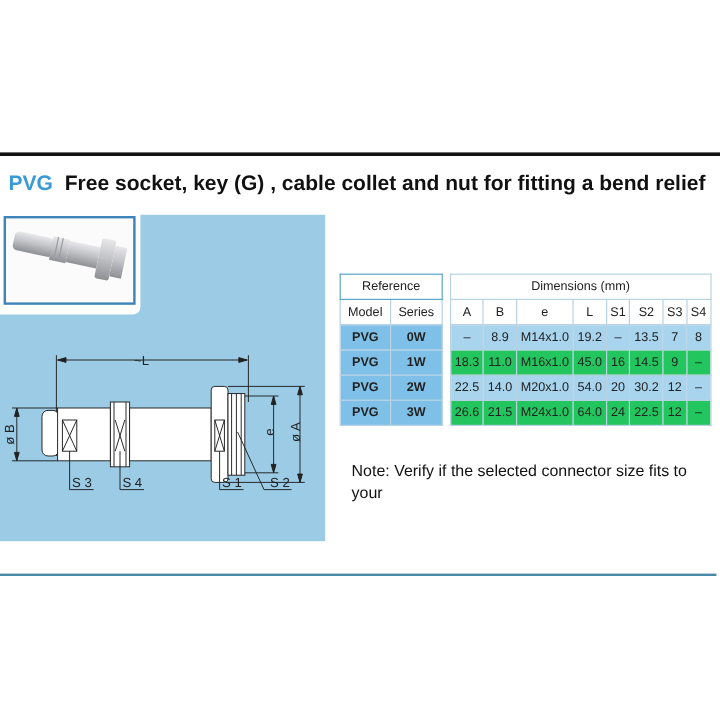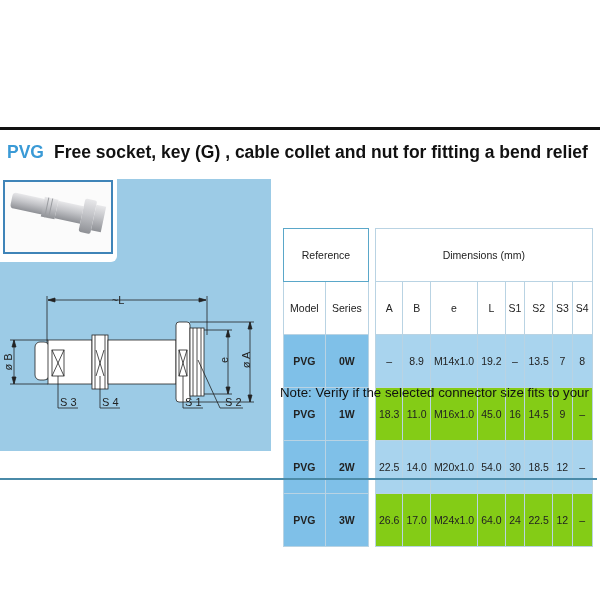--- a/index.html
+++ b/index.html
@@ -7,29 +7,29 @@
            font-family:"Liberation Sans", sans-serif; color:#1a1a1a; }
     .top-rule { position:absolute; left:0; top:127px; width:600px; height:3px; background:#111; }
     .title { position:absolute; left:7px; top:142px; font-size:17.5px; font-weight:bold; white-space:nowrap;text-align:right; }
     .title .code { color:#3a9ad6; margin-right:10px; }
     .title .text { color:#111; }
     .panel { position:absolute; left:0; top:179px; width:271px; height:272px; background:#9ccbe6; }
     .photo { position:absolute; left:0; top:176px; width:117px; height:86px; background:#fff; border-radius:0 0 6px 0; }
     .photo-inner { position:absolute; left:3px; top:4px; width:106px; height:70px; border:2px solid #3f84b8; background:#fbfbfb; overflow:hidden; }
     .drawing { position:absolute; left:0; top:260px; width:271px; height:190px; }
     table.dims { position:absolute; left:283px; top:228px; border-collapse:collapse; font-size:10.5px; }
-    table.dims td { border:1px solid #b9d3e3; text-align:center; height:20px; padding:16px 3px; color:#222; }
+    table.dims td { border:1px solid #b9d3e3; text-align:center; height:20px; padding:0 3px; color:#222; }
     table.dims tr.h td { background:#fff; }
     td.ref-head { border:1.5px solid #5aa7c9 !important; }
-    table.dims tr.r td { background:#84cc16; }
+    table.dims tr.r td { background:#22c55e; }
     table.dims tr.r.alt td { background:#a9d4ee; }
     table.dims tr.r td.model, table.dims tr.r td.series { background:#7fc0e8; font-weight:bold; }
     table.dims tr.r.alt td.model, table.dims tr.r.alt td.series { background:#7fc0e8; }
     .gap { width:6px; border:none !important; background:#fff !important; padding:0 !important; }
-    .notes { position:absolute; left:280px; top:384px; font-size:13.3px; line-height:18px; color:#111; }
+    .notes { position:absolute; left:293px; top:384px; font-size:13.3px; line-height:18px; color:#111; }
     .notes .indent { padding-left:38px; }
     .bottom-rule { position:absolute; left:0; top:478px; width:597px; height:2px; background:#4a8aa8; }
   </style>
 </head>
 <body>
 
 <div class="top-rule"></div>
 
 <div class="title">
   <span class="code">PVG</span><span class="text">Free socket, key (G) , cable collet and nut for fitting a bend relief</span>
@@ -171,31 +171,31 @@
     <td>–</td>
   </tr>
   <tr class="r alt">
     <td class="model">PVG</td>
     <td class="series">2W</td>
     <td class="gap"></td>
     <td>22.5</td>
     <td>14.0</td>
     <td>M20x1.0</td>
     <td>54.0</td>
-    <td>30</td>
-    <td>18.5</td>
+    <td>20</td>
+    <td>30.2</td>
     <td>12</td>
     <td>–</td>
   </tr>
   <tr class="r">
     <td class="model">PVG</td>
     <td class="series">3W</td>
     <td class="gap"></td>
     <td>26.6</td>
-    <td>17.0</td>
+    <td>21.5</td>
     <td>M24x1.0</td>
     <td>64.0</td>
     <td>24</td>
     <td>22.5</td>
     <td>12</td>
     <td>–</td>
   </tr>
 </tbody>
   </table>
 

